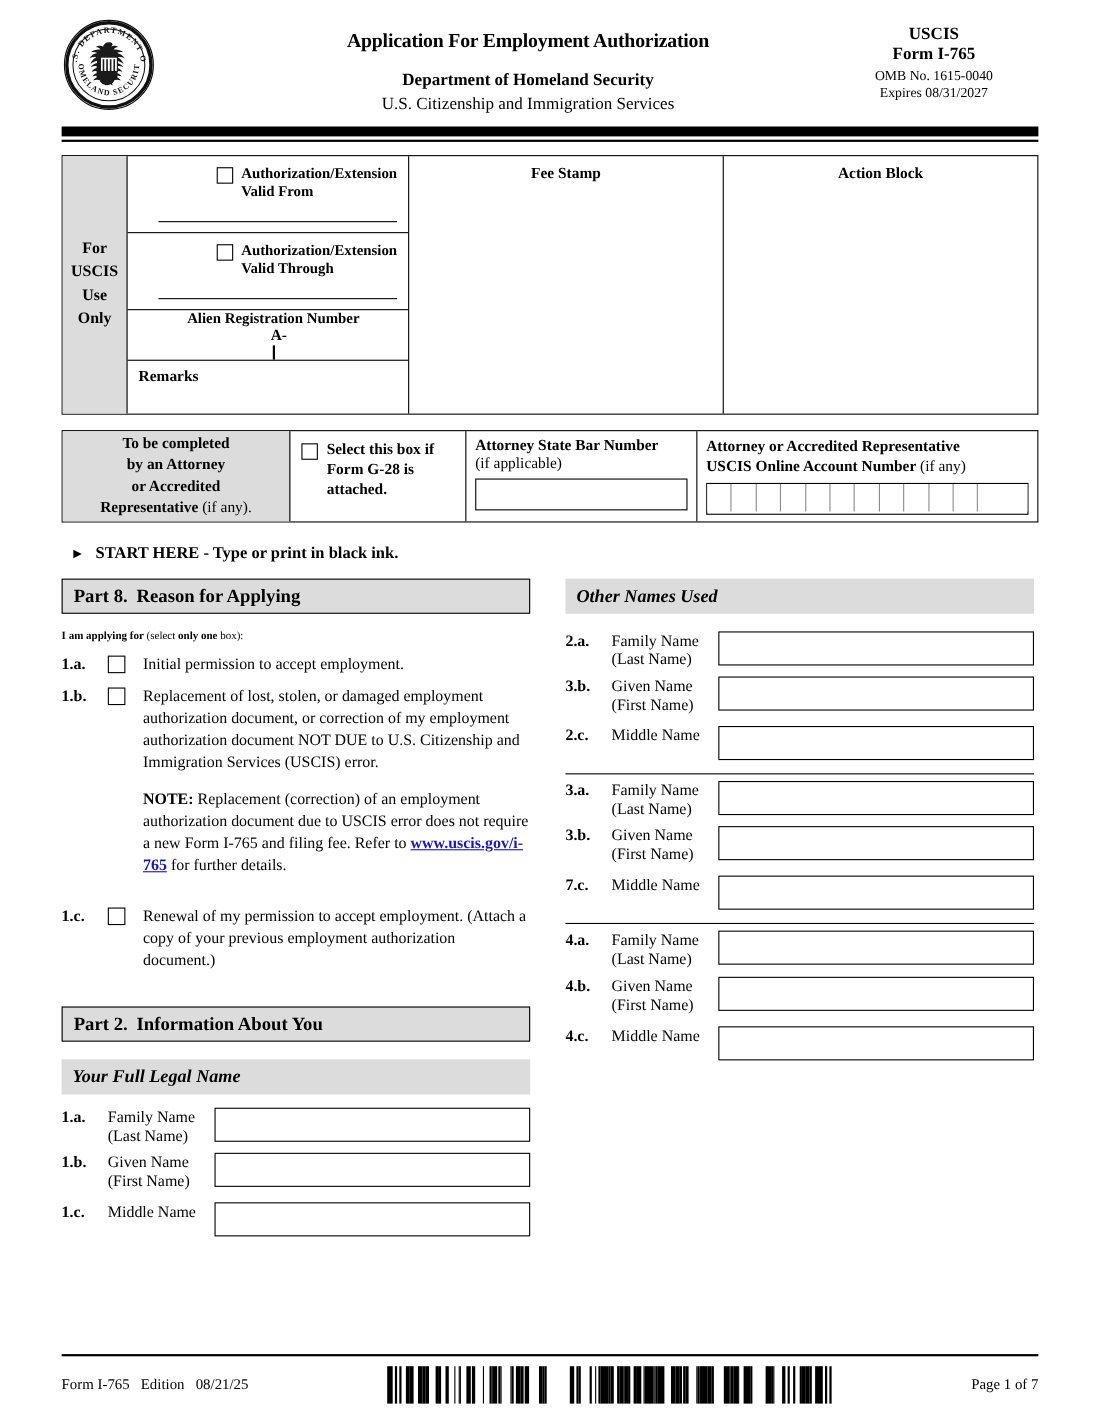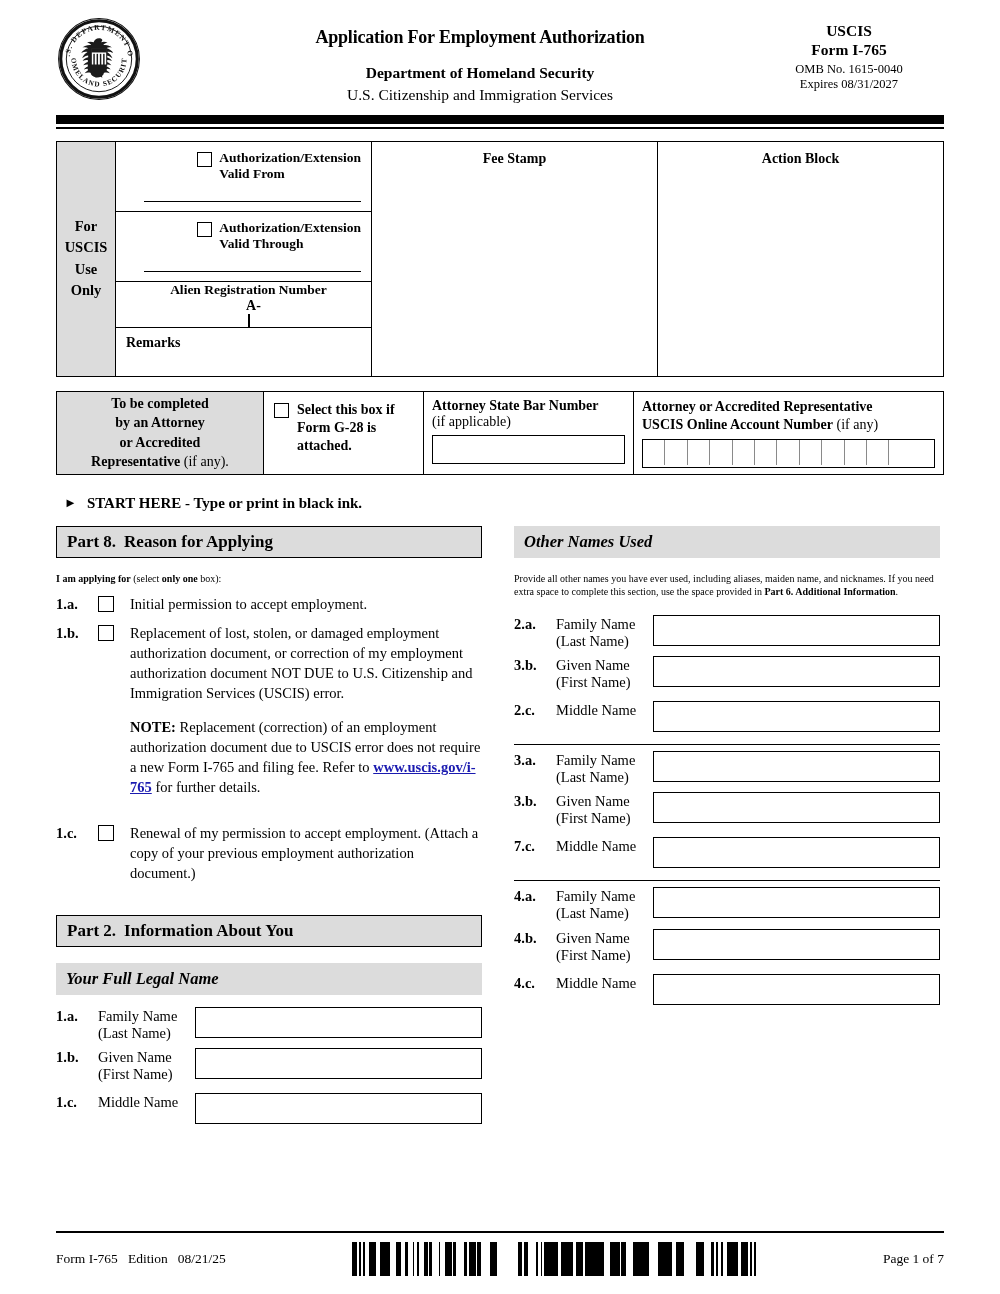--- a/index.html
+++ b/index.html
@@ -308,23 +308,20 @@
           <span class="nlabel">Middle Name</span>
           <span class="nfield"></span>
         </div>
       </div>
     </div>
 
     <div class="col">
 
       <div class="sub-head">Other Names Used</div>
 
-      <div class="lead">
-        <span>Provide all other names you have ever used, including aliases, maiden name, and nicknames.  If you need extra space to complete this section, use the space provided in </span><b>Part 6. Additional Information</b><span>.</span>
-      </div>
 
       <div style="margin-top:16px;">
         <div class="nrow">
           <span class="nnum">2.a.</span>
           <span class="nlabel"><span>Family Name</span><br><span>(Last Name)</span></span>
           <span class="nfield"></span>
         </div>
         <div class="nrow">
           <span class="nnum">3.b.</span>
           <span class="nlabel"><span>Given Name</span><br><span>(First Name)</span></span>

